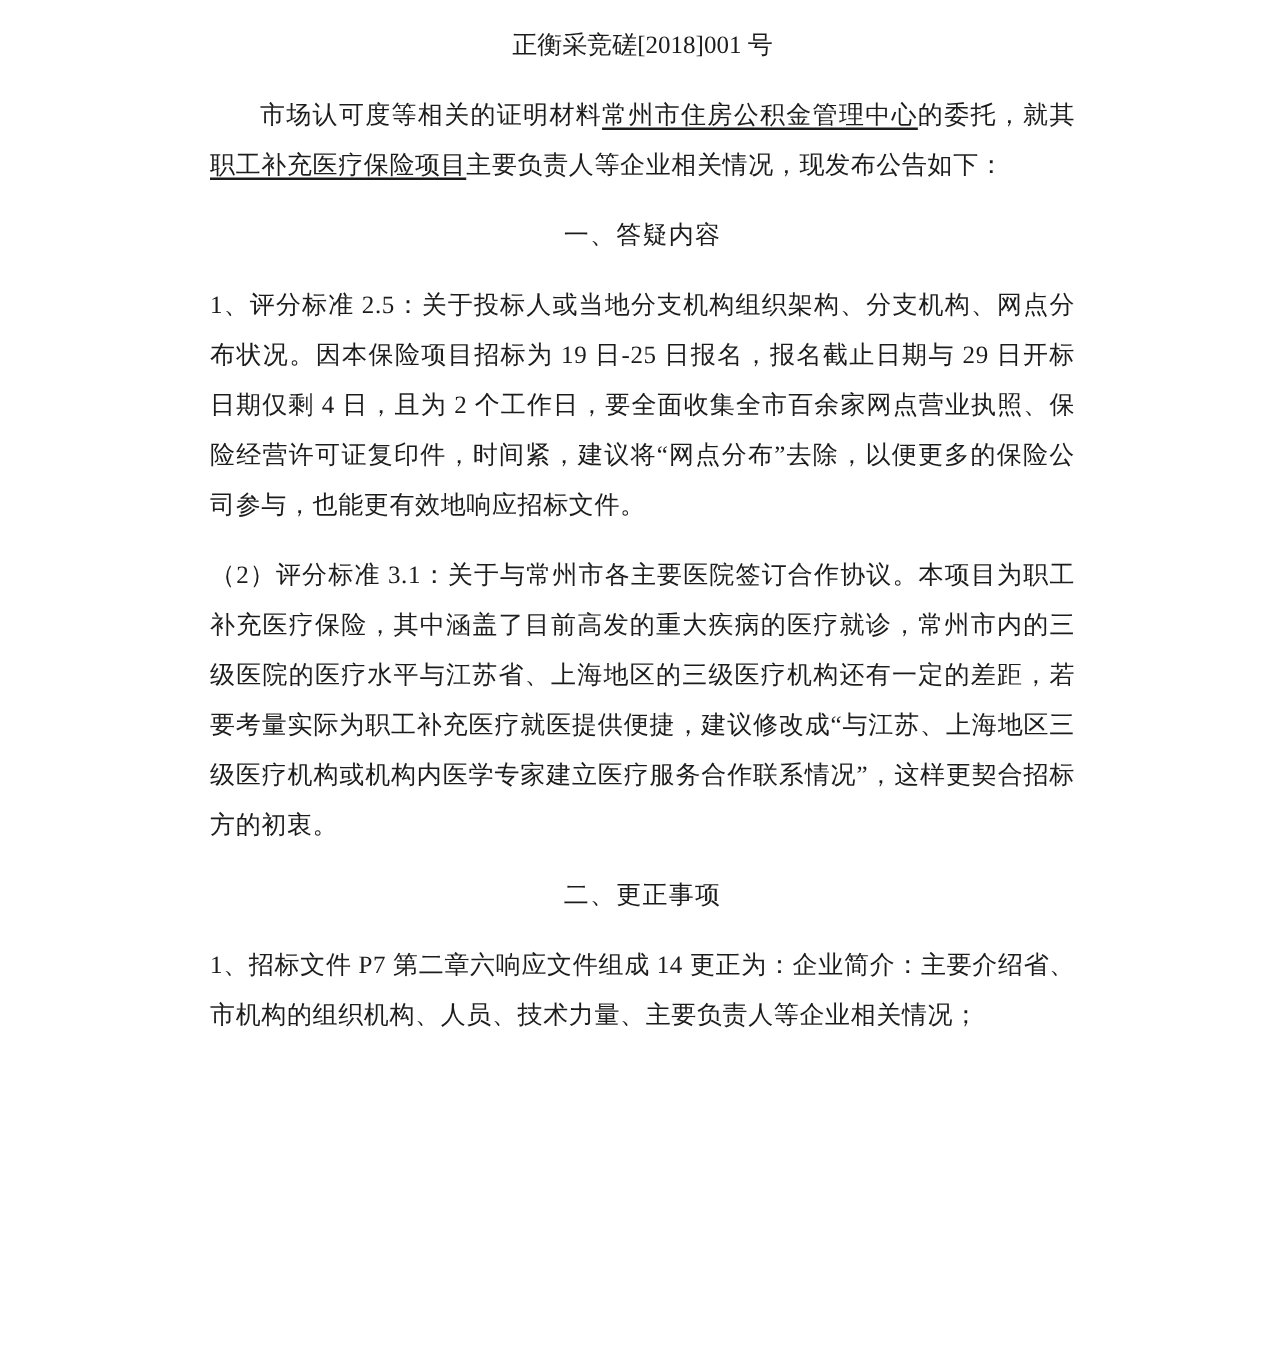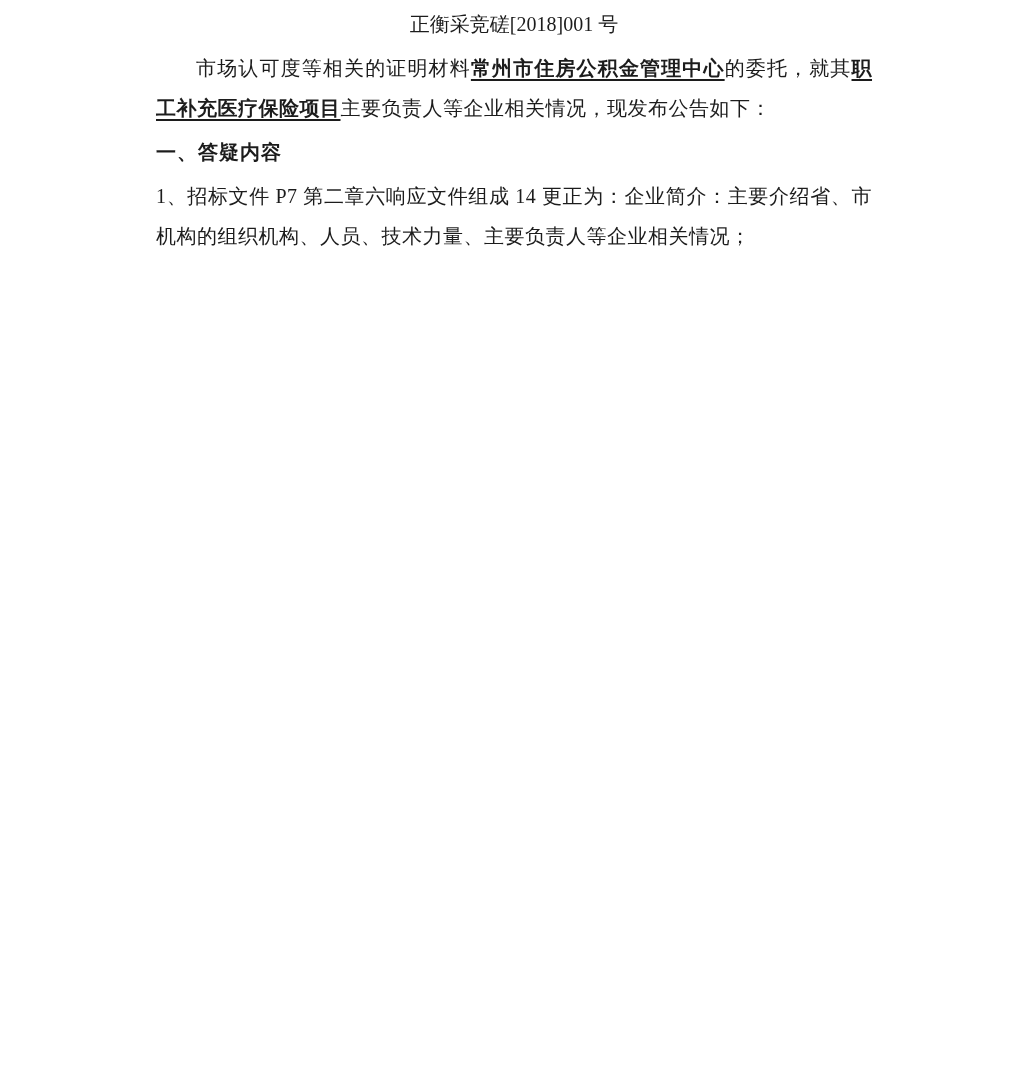--- a/index.html
+++ b/index.html
@@ -16,62 +16,65 @@
     box-sizing: border-box;
     width: 1024px;
     height: 1077px;
     padding: 0 148px 0 152px;
     font-family: "Liberation Serif", "DejaVu Serif", serif;
     font-size: 20px;
     line-height: 40px;
     color: #1c1c1c;
   }
   .page p, .page h2 {
-    margin: 4px;
+    margin: 16px;
     padding: 0;
   }
   .doc-number {
     text-align: center;
   }
   .intro {
     text-align: justify;
     text-indent: 2em;
   }
   .heading {
     font-size: 20px;
-    font-weight: bold;
-    text-align: left;
+    font-weight: normal;
+    text-align: center;
     letter-spacing: 1px;
   }
   .para {
     text-align: justify;
     letter-spacing: 0.5px;
   }
   .bu {
-    font-weight: bold;
+    font-weight: normal;
     text-decoration: underline;
     text-underline-offset: 4px;
   }
 </style>
 </head>
 <body>
 
 <div class="page">
 
   <p class="doc-number">正衡采竞磋[2018]001 号</p>
 
   <p class="intro para">
     <span>市场认可度等相关的证明材料</span><span class="bu">常州市住房公积金管理中心</span><span>的委托，就其</span><span class="bu">职工补充医疗保险项目</span><span>主要负责人等企业相关情况，现发布公告如下：</span>
   </p>
 
   <h2 class="heading">一、答疑内容</h2>
 
+  <p class="para">1、评分标准 2.5：关于投标人或当地分支机构组织架构、分支机构、网点分布状况。因本保险项目招标为 19 日-25 日报名，报名截止日期与 29 日开标日期仅剩 4 日，且为 2 个工作日，要全面收集全市百余家网点营业执照、保险经营许可证复印件，时间紧，建议将“网点分布”去除，以便更多的保险公司参与，也能更有效地响应招标文件。</p>
+
+
+
+  <p class="para">（2）评分标准 3.1：关于与常州市各主要医院签订合作协议。本项目为职工补充医疗保险，其中涵盖了目前高发的重大疾病的医疗就诊，常州市内的三级医院的医疗水平与江苏省、上海地区的三级医疗机构还有一定的差距，若要考量实际为职工补充医疗就医提供便捷，建议修改成“与江苏、上海地区三级医疗机构或机构内医学专家建立医疗服务合作联系情况”，这样更契合招标方的初衷。</p>
 
 
 
 
-
-
-
+  <h2 class="heading">二、更正事项</h2>
 
   <p class="para">1、招标文件 P7 第二章六响应文件组成 14 更正为：企业简介：主要介绍省、市机构的组织机构、人员、技术力量、主要负责人等企业相关情况；</p>
 
 </div>
 
 </body></html>

